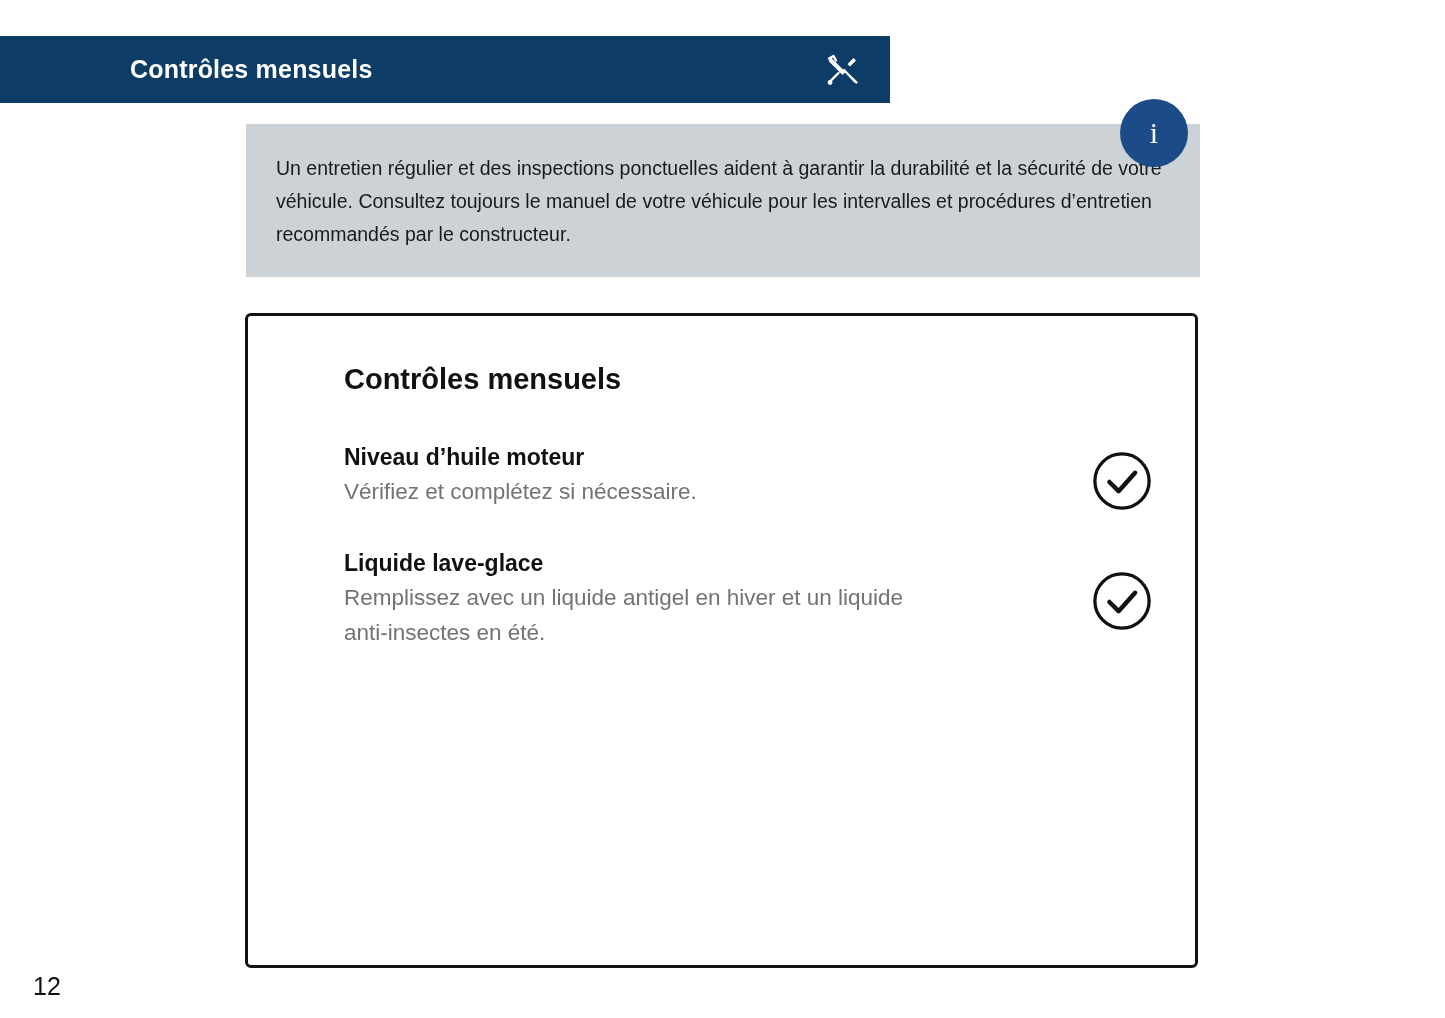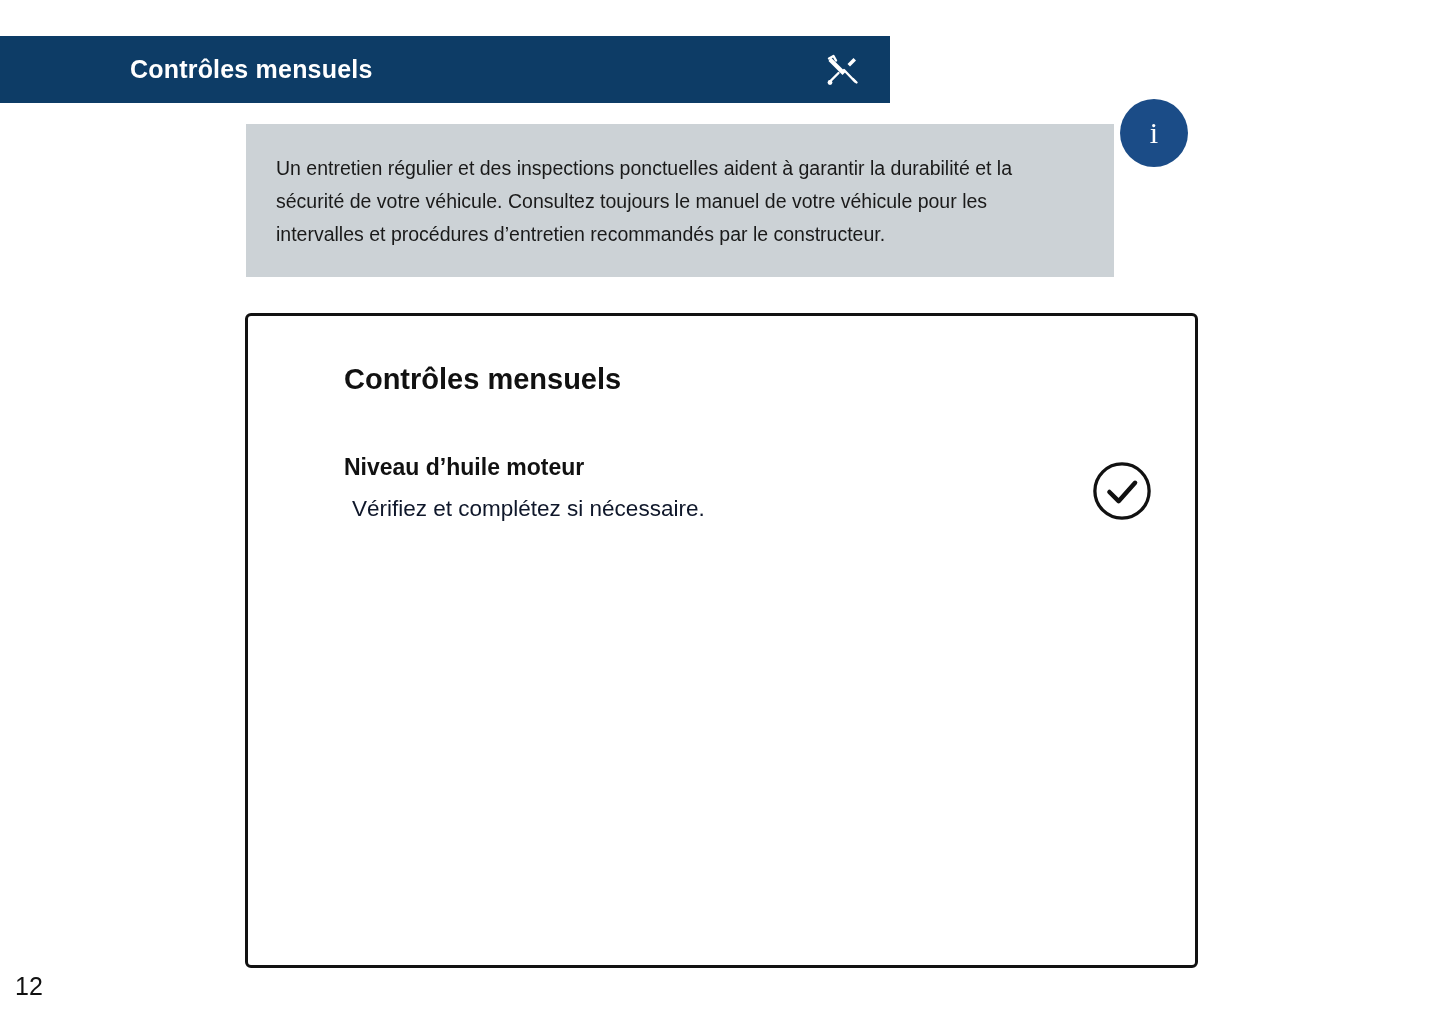--- a/index.html
+++ b/index.html
@@ -62,21 +62,21 @@
     font-weight: normal;
     font-family: "Liberation Serif", serif;
     z-index: 3;
   }
 
   
   .note-box {
     position: absolute;
     left: 246px;
     top: 124px;
-    width: 868px;
+    width: 954px;
     min-height: 145px;
     background: #ccd2d6;
     box-sizing: border-box;
     padding: 28px 34px 26px 30px;
     z-index: 2;
   }
   .note-text {
     font-size: 19.5px;
     line-height: 33px;
     color: #1a1a1a;
@@ -100,21 +100,21 @@
     left: 96px;
     top: 47px;
     font-size: 29px;
     font-weight: bold;
     color: #111111;
   }
 
   .items {
     position: absolute;
     left: 96px;
-    top: 136px;
+    top: 126px;
     width: 810px;
   }
   .item {
     display: flex;
     align-items: flex-start;
     justify-content: space-between;
     margin-bottom: 33px;
   }
   .item-text {
     width: 620px;
@@ -122,22 +122,22 @@
   .item-title {
     font-size: 23px;
     font-weight: bold;
     color: #111111;
     line-height: 31px;
     margin: 0 0 1px 0;
   }
   .item-desc {
     font-size: 22.5px;
     line-height: 35px;
-    color: #0f172a;
-    margin: 8px;
+    color: #737373;
+    margin: 0;
     max-width: 600px;
   }
   .check-wrap {
     flex: 0 0 auto;
     width: 64px;
     display: flex;
     justify-content: center;
     padding-top: 10px;
   }
   .check-icon {
@@ -151,21 +151,21 @@
   .item-2 { margin-bottom: 33px; }
   .item-2 .check-wrap { padding-top: 22px; }
   .item-3 { margin-bottom: 33px; }
   .item-3 .check-wrap { padding-top: 22px; }
   .item-4 { margin-bottom: 0; }
   .item-4 .check-wrap { padding-top: 22px; }
 
   
   .page-number {
     position: absolute;
-    left: 15px;
+    left: 33px;
     top: 972px;
     font-size: 25px;
     color: #111111;
   }
 </style>
 </head>
 <body>
 
 <div class="header-bar">
   <span class="header-title">Contrôles mensuels</span>
@@ -203,19 +203,31 @@
         <p class="item-desc">Vérifiez et complétez si nécessaire.</p>
       </div>
       <div class="check-wrap">
         <svg class="check-icon" viewBox="0 0 64 64" aria-hidden="true">
           <circle cx="32" cy="32" r="28" fill="none" stroke="#111111" stroke-width="3.4"></circle>
           <path d="M19 33 L28.5 42.5 L45.5 23.5" fill="none" stroke="#111111" stroke-width="4.6" stroke-linecap="round" stroke-linejoin="round"></path>
         </svg>
       </div>
     </div>
 
+    <div class="item item-2">
+      <div class="item-text">
+        <p class="item-title">Liquide lave-glace</p>
+        <p class="item-desc">Remplissez avec un liquide antigel en hiver et un liquide anti-insectes en été.</p>
+      </div>
+      <div class="check-wrap">
+        <svg class="check-icon" viewBox="0 0 64 64" aria-hidden="true">
+          <circle cx="32" cy="32" r="28" fill="none" stroke="#111111" stroke-width="3.4"></circle>
+          <path d="M19 33 L28.5 42.5 L45.5 23.5" fill="none" stroke="#111111" stroke-width="4.6" stroke-linecap="round" stroke-linejoin="round"></path>
+        </svg>
+      </div>
+    </div>
 
 
 
   </div>
 </div>
 
 <div class="page-number">12</div>
 
 </body></html>

